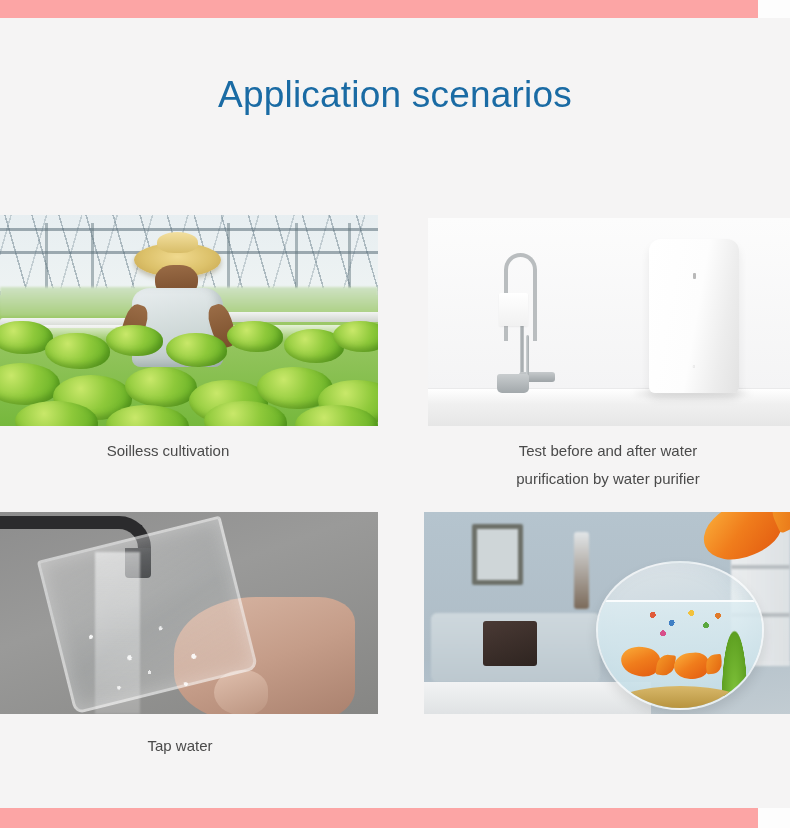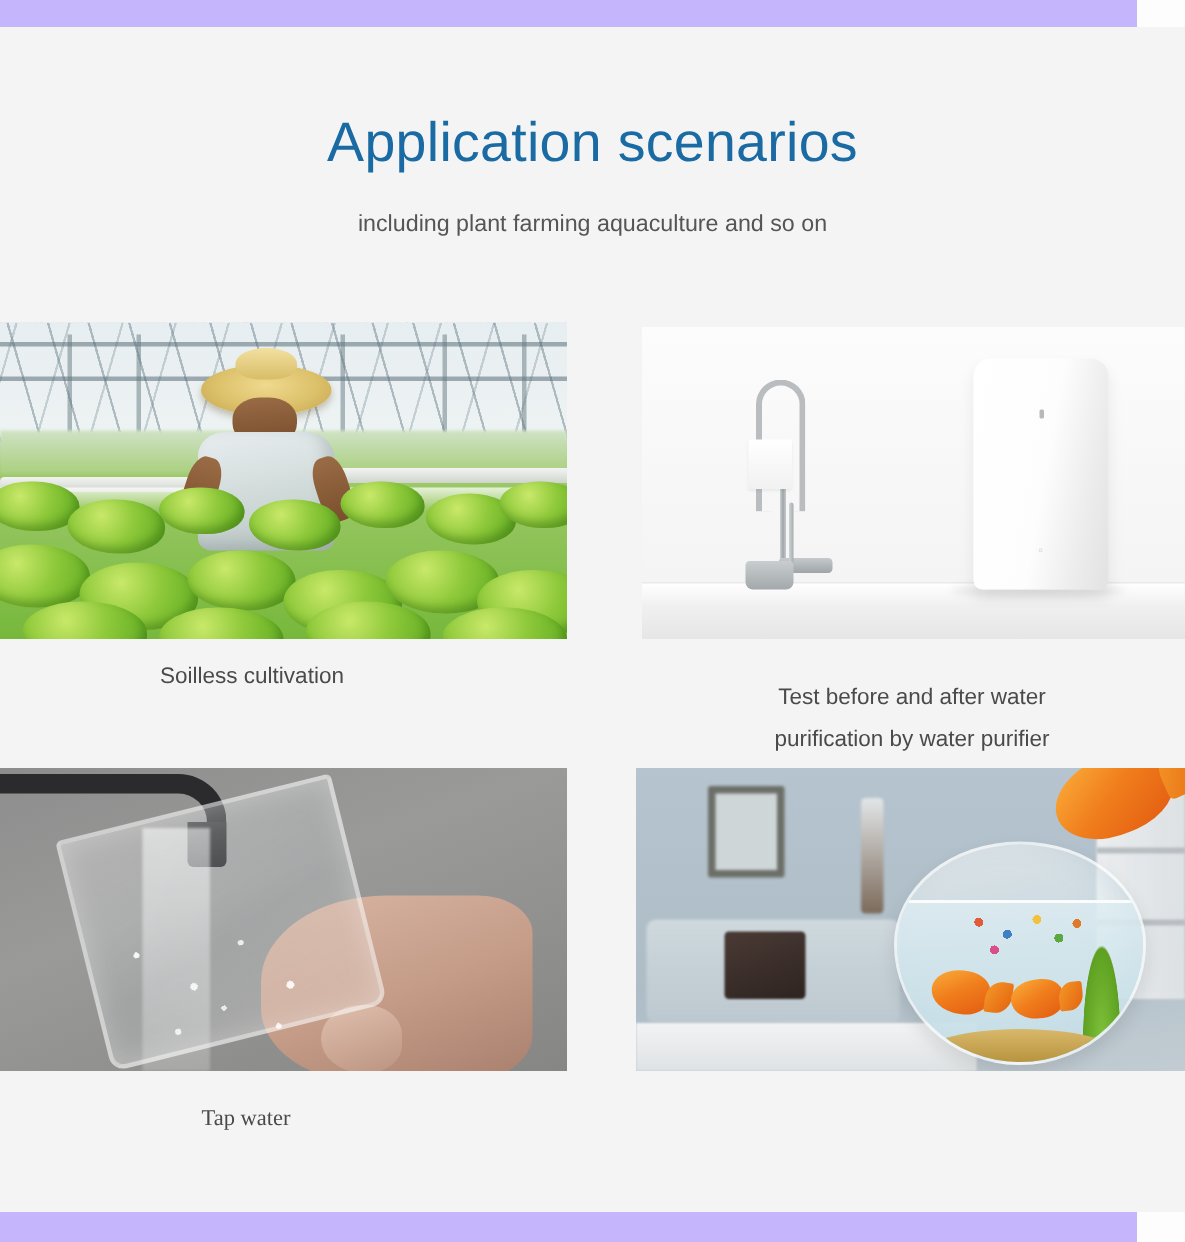--- a/index.html
+++ b/index.html
@@ -15,21 +15,21 @@
     font-family: "Liberation Sans", sans-serif;
     background: #fdfdfd;
     position: relative;
   }
 
   
   .page {
     position: absolute;
     left: 0; top: 0;
     width: 758px; height: 828px;
-    background: #c4b5fd;
+    background: #fca5a5;
   }
   .bg-band {
     position: absolute;
     left: 0; top: 18px;
     width: 790px; height: 790px;
     background: #f5f4f4;
   }
 
   
   .header {
@@ -76,22 +76,22 @@
     white-space: pre-line;
   }
 
   
   #card-soilless      { left: 0px;   top: 215px; width: 378px; height: 211px; }
   #card-purifier      { left: 428px; top: 218px; width: 362px; height: 208px; }
   #card-tap           { left: 0px;   top: 512px; width: 378px; height: 202px; }
   #card-fishtank      { left: 424px; top: 512px; width: 366px; height: 202px; }
 
   #cap-soilless  { left: 0px;   top: 437px; width: 336px; }
-  #cap-purifier  { left: 428px; top: 437px; width: 360px; margin-top: 14px; }
-  #cap-tap       { left: 0px;   top: 732px; width: 328px; font-family: Liberation Serif, serif; }
+  #cap-purifier  { left: 428px; top: 437px; width: 360px; }
+  #cap-tap       { left: 16px;   top: 732px; width: 328px; }
   #cap-fishtank  { left: 424px; top: 722px; width: 366px; }
 
   
   .gh {
     position: absolute; inset: 0;
     background:
       linear-gradient(180deg, #dfeaf0 0%, #e8f0f2 22%, #cfe0d2 34%, #9ec96a 48%, #76b83c 100%);
   }
   .gh-roof {
     position: absolute; left: 0; top: 0; width: 100%; height: 38%;
@@ -381,21 +381,20 @@
 </style>
 </head>
 <body>
 
 <div class="page">
   <div class="bg-band"></div>
 
   <div class="header">
     <div class="page-title">Application scenarios</div>
     <div class="subtitle">
-      <div>including plant farming aquaculture and so on</div>
     </div>
   </div>
 
   <div class="cards">
 
     <div class="card" id="card-soilless">
       <div class="card-media">
         <div class="gh">
           <div class="gh-roof"></div>
           <div class="gh-beam" style="top:6%"></div>

